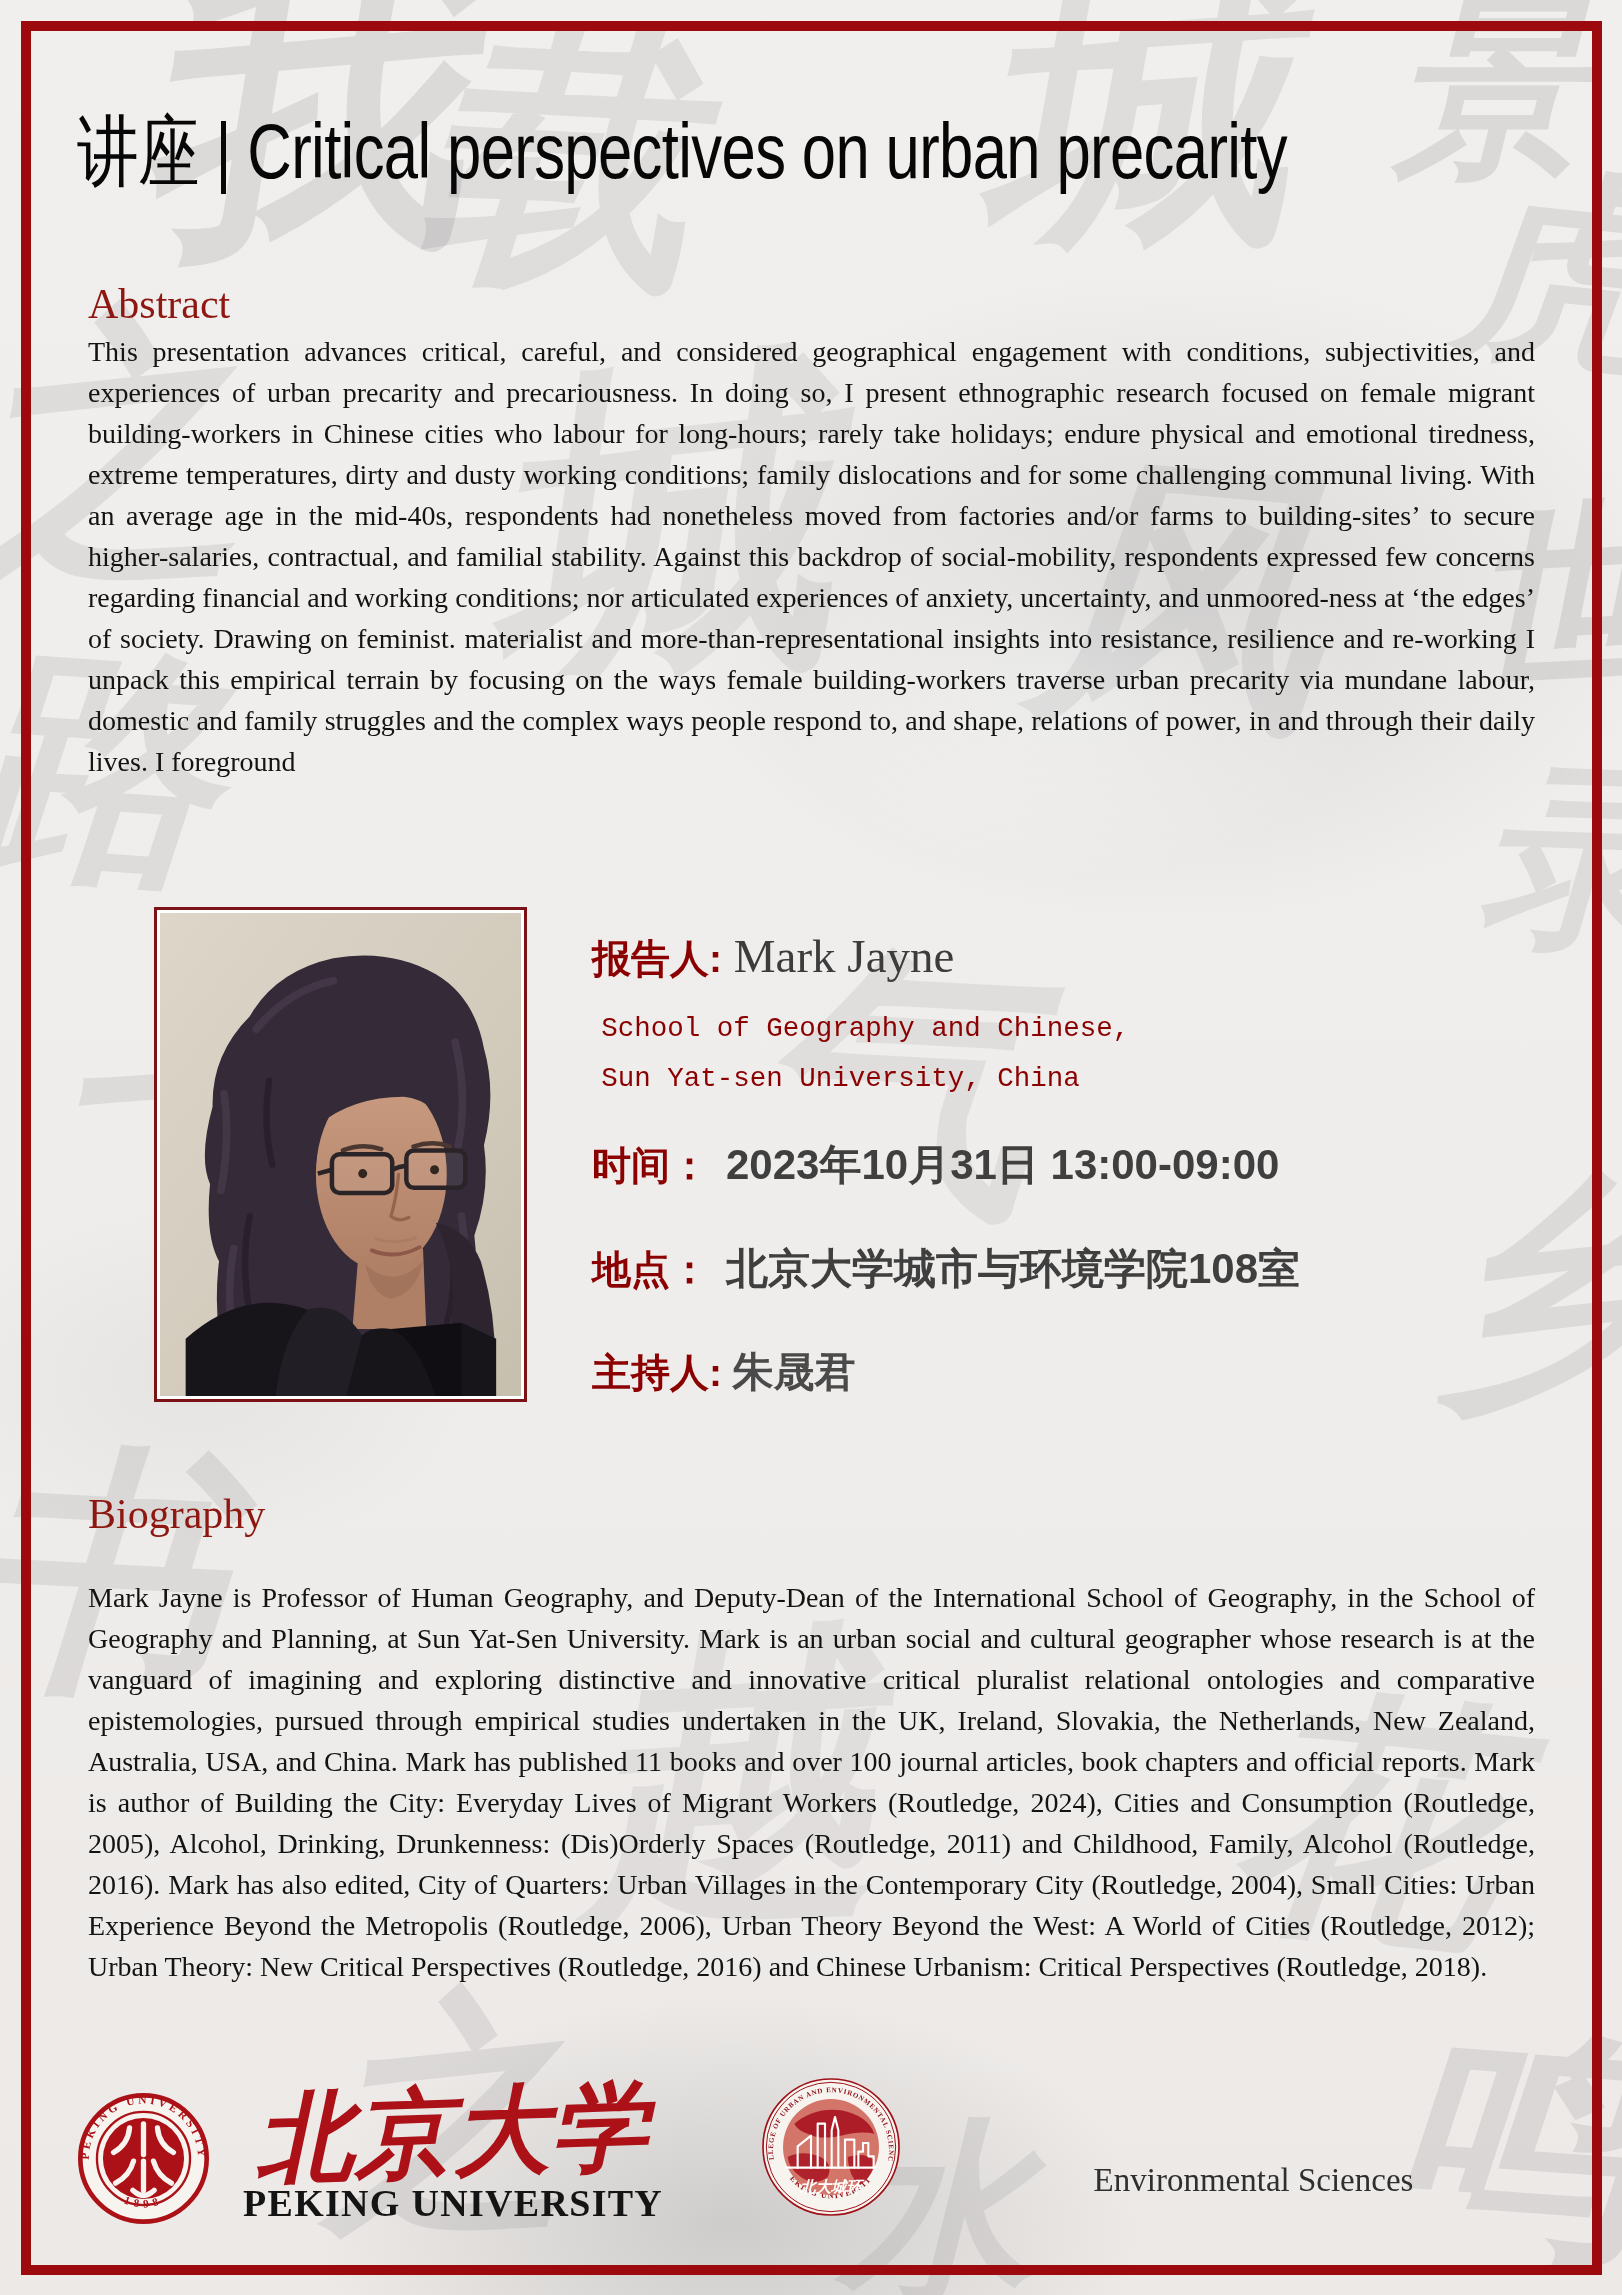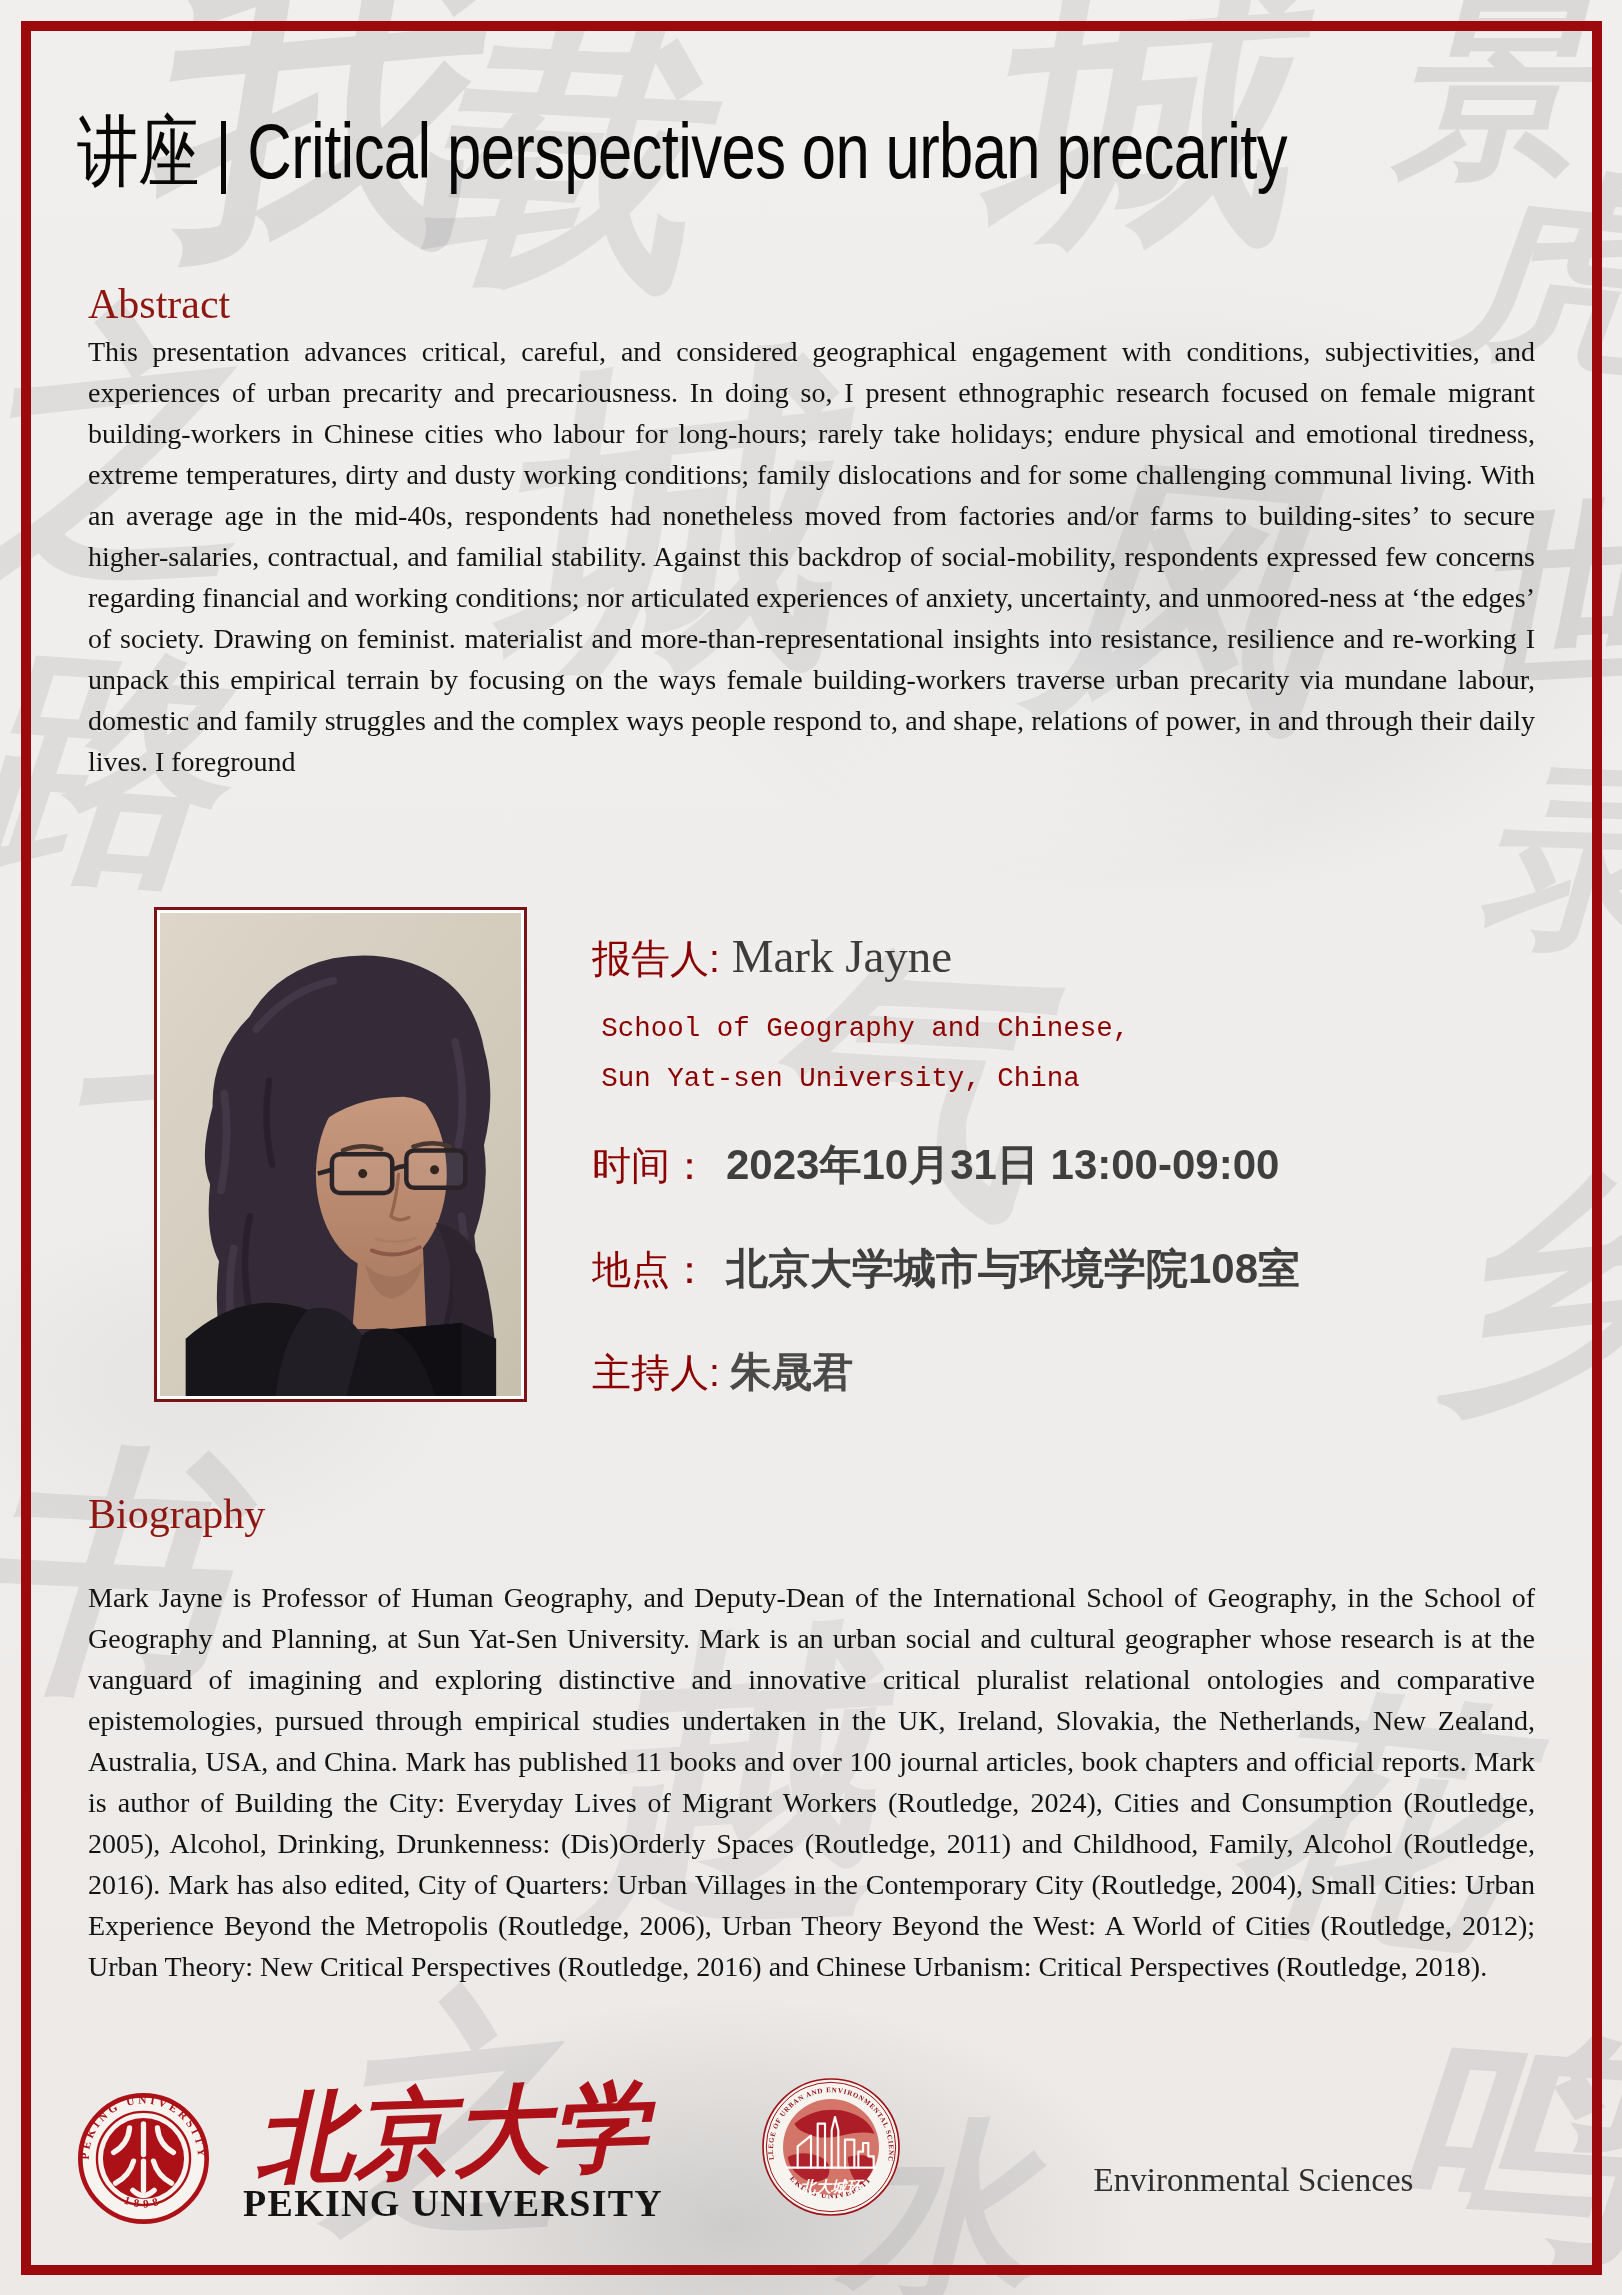--- a/index.html
+++ b/index.html
@@ -39,21 +39,21 @@
   }
   .abstract-body{top:331px;}
   .bio-body{top:1577px;}
   .photo{
     position:absolute;left:154px;top:907px;width:373px;height:495px;box-sizing:border-box;
     border:3.3px solid #7a1216;background:#ffffff;padding:2.6px;
   }
   .photo svg{display:block;width:100%;height:100%;}
   .speaker-block{position:absolute;left:592px;top:929px;width:949px;}
   .line-speaker{white-space:nowrap;}
-  .lab-red{font-family:"Liberation Sans",sans-serif;font-weight:400;color:#8b0000;font-size:39px;}
+  .lab-red{font-family:"Liberation Sans",sans-serif;font-weight:700;color:#8b0000;font-size:39px;}
   .speaker-name{font-family:"Liberation Serif",serif;font-weight:400;color:#3c3c3c;font-size:47px;margin-left:11.8px;}
   .affil{
     font-family:"Liberation Mono",monospace;color:#8b0000;font-size:27.5px;line-height:50px;
     margin-left:9.2px;white-space:nowrap;
   }
   .affil-wrap{margin-top:18.3px;}
   .detail-line{white-space:nowrap;position:absolute;left:592px;}
   .detail-time{top:1137px;}
   .detail-loc{top:1241px;}
   .detail-host{top:1345px;}

